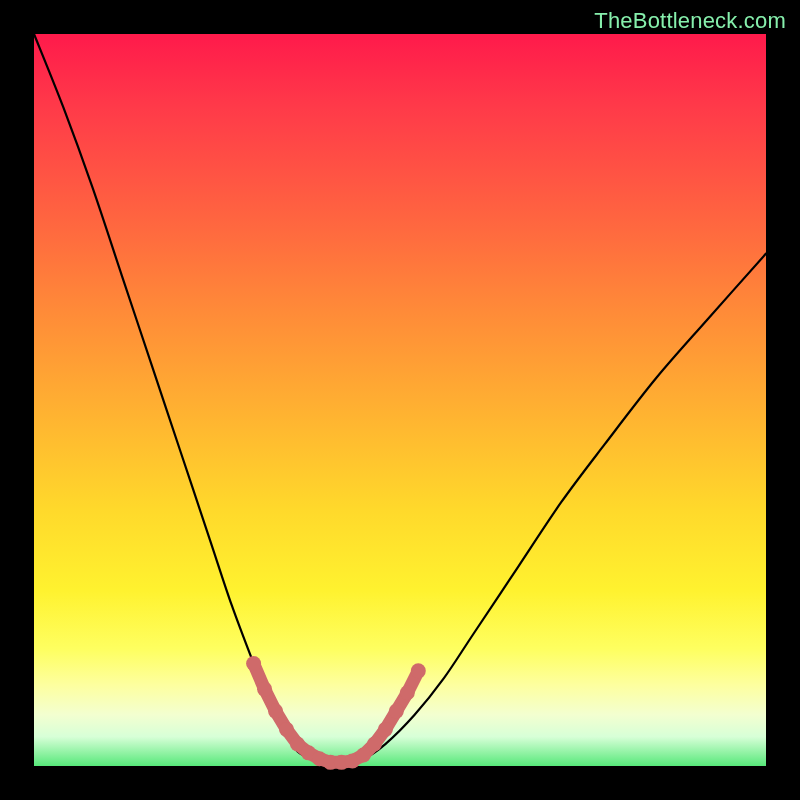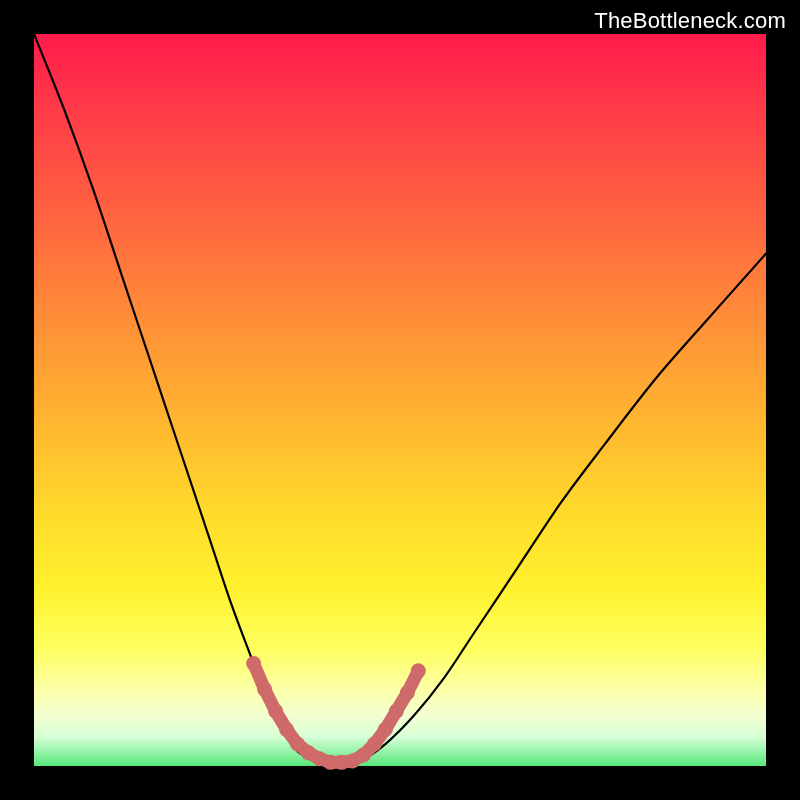--- a/index.html
+++ b/index.html
@@ -37,21 +37,21 @@
       #fdffa0 89%,
       #f3ffd0 93%,
       #d7ffd7 96%,
       #57e87a 100%
     );
   }
   .watermark {
     position: absolute;
     top: 8px;
     right: 14px;
-    color: #ffffff;
+    color: #86efac;
     font-size: 22px;
     font-weight: 500;
     letter-spacing: 0.2px;
     user-select: none;
   }
   svg.curve {
     position: absolute;
     left: 0; top: 0;
     width: 732px; height: 732px;
     overflow: visible;

